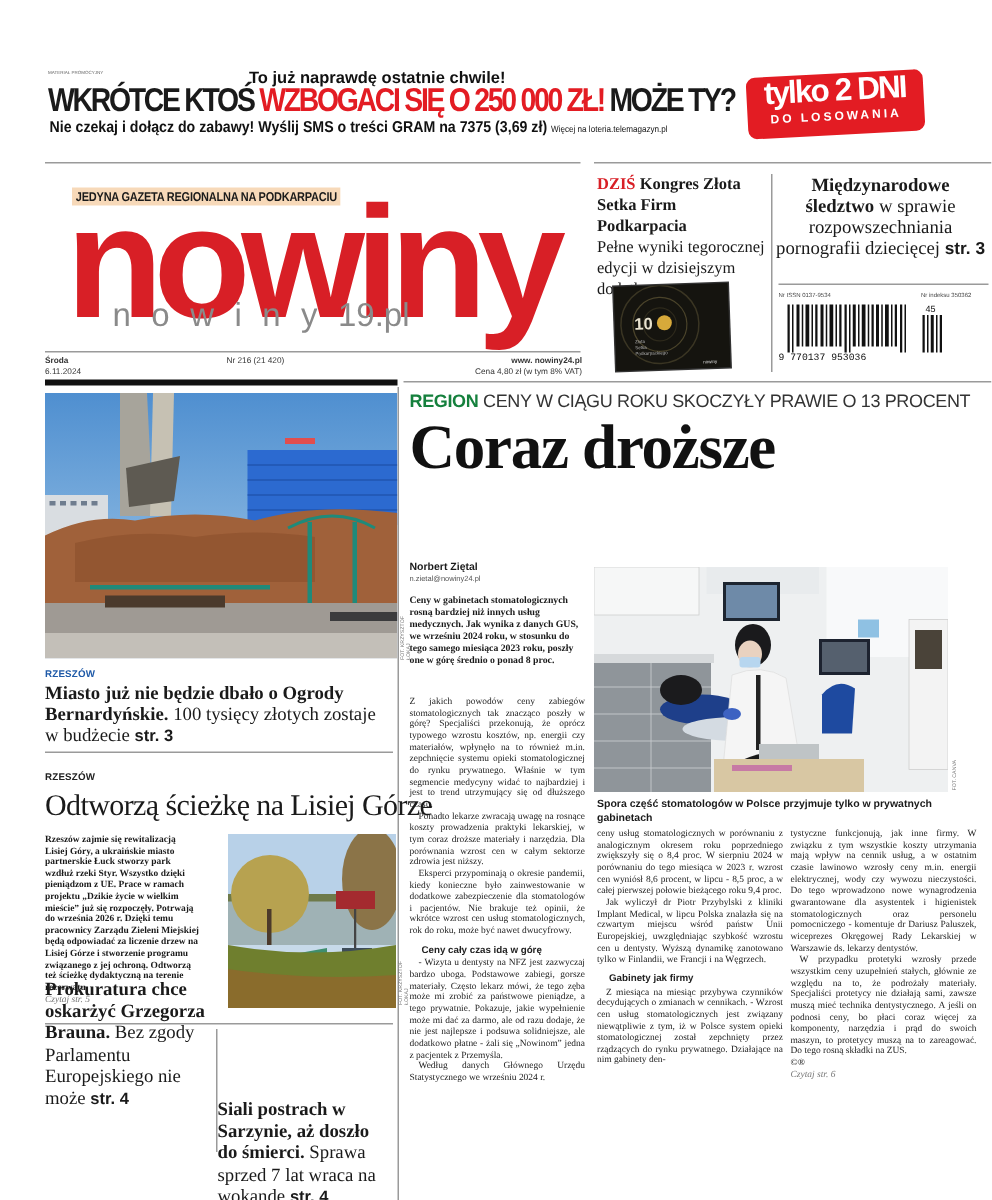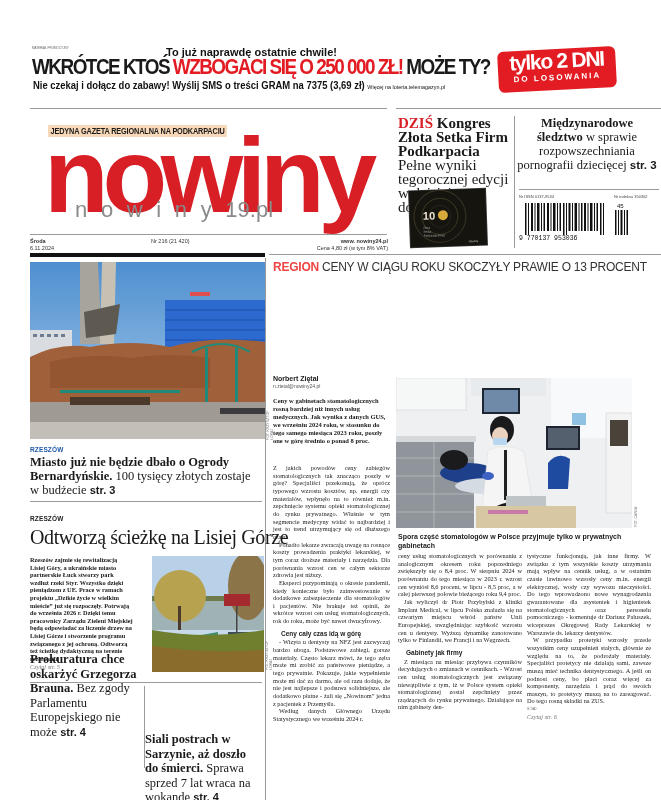--- a/index.html
+++ b/index.html
@@ -24,31 +24,31 @@
   
   .tagline { left: 48px; top: 125px; background: #f7d9b9; font-size: 8.5px; font-weight: bold; padding: 1px 3px; letter-spacing: -0.02em; transform: scaleX(0.86); transform-origin: left; }
   .logo { left: 44px; top: 122px; font-size: 106px; font-weight: bold; color: #d81f26; letter-spacing: -0.06em; line-height: 1; font-family: "Liberation Sans", sans-serif; }
   .logo-url { left: 75px; top: 197px; font-size: 22px; color: #8a8a8a; letter-spacing: 0.55em; font-family: "Liberation Sans", sans-serif; }
   .logo-url span { letter-spacing: 0; }
 
   .dateline { font-size: 5.5px; color: #333; font-family: "Liberation Sans", sans-serif; line-height: 7px; }
   .black-bar { left: 30px; top: 253px; width: 235px; height: 4px; background: #111; }
 
   
-  .teaser1 { left: 398px; top: 116px; width: 112px; font-size: 15px; line-height: 14px; }
+  .teaser1 { left: 398px; top: 116px; width: 112px; font-size: 11px; line-height: 14px; }
   .teaser1 .red { color: #d81f26; font-weight: bold; }
   .teaser2 { left: 517px; top: 116px; width: 140px; font-size: 12.5px; line-height: 14px; text-align: center; }
   .vrule { width: 1px; background: #9a9a9a; }
   .issn { font-size: 4px; color: #444; font-family: "Liberation Sans", sans-serif; }
   .barcode { left: 519px; top: 201px; width: 140px; height: 42px; }
   .cover-thumb { left: 410px; top: 190px; width: 76px; height: 56px; background: #161613; box-shadow: 0 0 0 1px #333; transform: rotate(-2deg); overflow: hidden; }
 
   
   .kicker { left: 273px; top: 260px; font-size: 12px; font-family: "Liberation Sans", sans-serif; color: #333; white-space: nowrap; letter-spacing: -0.02em; }
-  .kicker b { color: #ef4444; font-weight: bold; }
+  .kicker b { color: #15803d; font-weight: bold; }
   .headline { left: 273px; top: 278px; font-size: 42px; font-weight: bold; line-height: 42px; letter-spacing: -0.02em; color: #111; font-family: "Liberation Serif", serif; }
   .author { left: 273px; top: 375px; font-size: 7px; font-weight: bold; font-family: "Liberation Sans", sans-serif; }
   .author-mail { left: 273px; top: 383px; font-size: 5px; color: #555; font-family: "Liberation Sans", sans-serif; }
   .lead { left: 273px; top: 397px; width: 117px; font-size: 6.5px; font-weight: bold; line-height: 8px; }
   .col { font-size: 6.3px; line-height: 7.65px; text-align: justify; color: #222; }
   .col p { text-indent: 6px; }
   .col p.noindent { text-indent: 0; }
   .col h4 { font-family: "Liberation Sans", sans-serif; font-size: 6.5px; font-weight: bold; margin: 5px 0 1px 8px; }
   .col .cont { font-style: italic; color: #777; text-indent: 0; }
   .caption { left: 398px; top: 532px; width: 250px; font-size: 7px; font-weight: bold; font-family: "Liberation Sans", sans-serif; line-height: 9px; }
@@ -174,20 +174,21 @@
   </svg>
 </div>
 
 <div class="abs rule" style="left:269px; top:254px; width:392px;"></div>
 <div class="abs vrule" style="left:265px; top:258px; height:542px;"></div>
 
 <div class="abs kicker">
   <b>REGION</b><span> CENY W CIĄGU ROKU SKOCZYŁY PRAWIE O 13 PROCENT</span>
 </div>
 <div class="abs headline">
+  <div>Coraz droższe</div>
 </div>
 
 <div class="abs author">Norbert Ziętal</div>
 <div class="abs author-mail">n.zietal@nowiny24.pl</div>
 <div class="abs lead">Ceny w gabinetach stomatologicznych rosną bardziej niż innych usług medycznych. Jak wynika z danych GUS, we wrześniu 2024 roku, w stosunku do tego samego miesiąca 2023 roku, poszły one w górę średnio o ponad 8 proc.</div>
 
 <div class="abs col" style="left:273px; top:464px; width:117px;">
   <p class="noindent">Z jakich powodów ceny zabiegów stomatologicznych tak znacząco poszły w górę? Specjaliści przekonują, że oprócz typowego wzrostu kosztów, np. energii czy materiałów, wpłynęło na to również m.in. zepchnięcie systemu opieki stomatologicznej do rynku prywatnego. Właśnie w tym segmencie medycyny widać to najbardziej i jest to trend utrzymujący się od dłuższego czasu.</p>
   <p>Ponadto lekarze zwracają uwagę na rosnące koszty prowadzenia praktyki lekarskiej, w tym coraz droższe materiały i narzędzia. Dla porównania wzrost cen w całym sektorze zdrowia jest niższy.</p>
   <p>Eksperci przypominają o okresie pandemii, kiedy konieczne było zainwestowanie w dodatkowe zabezpieczenie dla stomatologów i pacjentów. Nie brakuje też opinii, że wkrótce wzrost cen usług stomatologicznych, rok do roku, może być nawet dwucyfrowy.</p>

